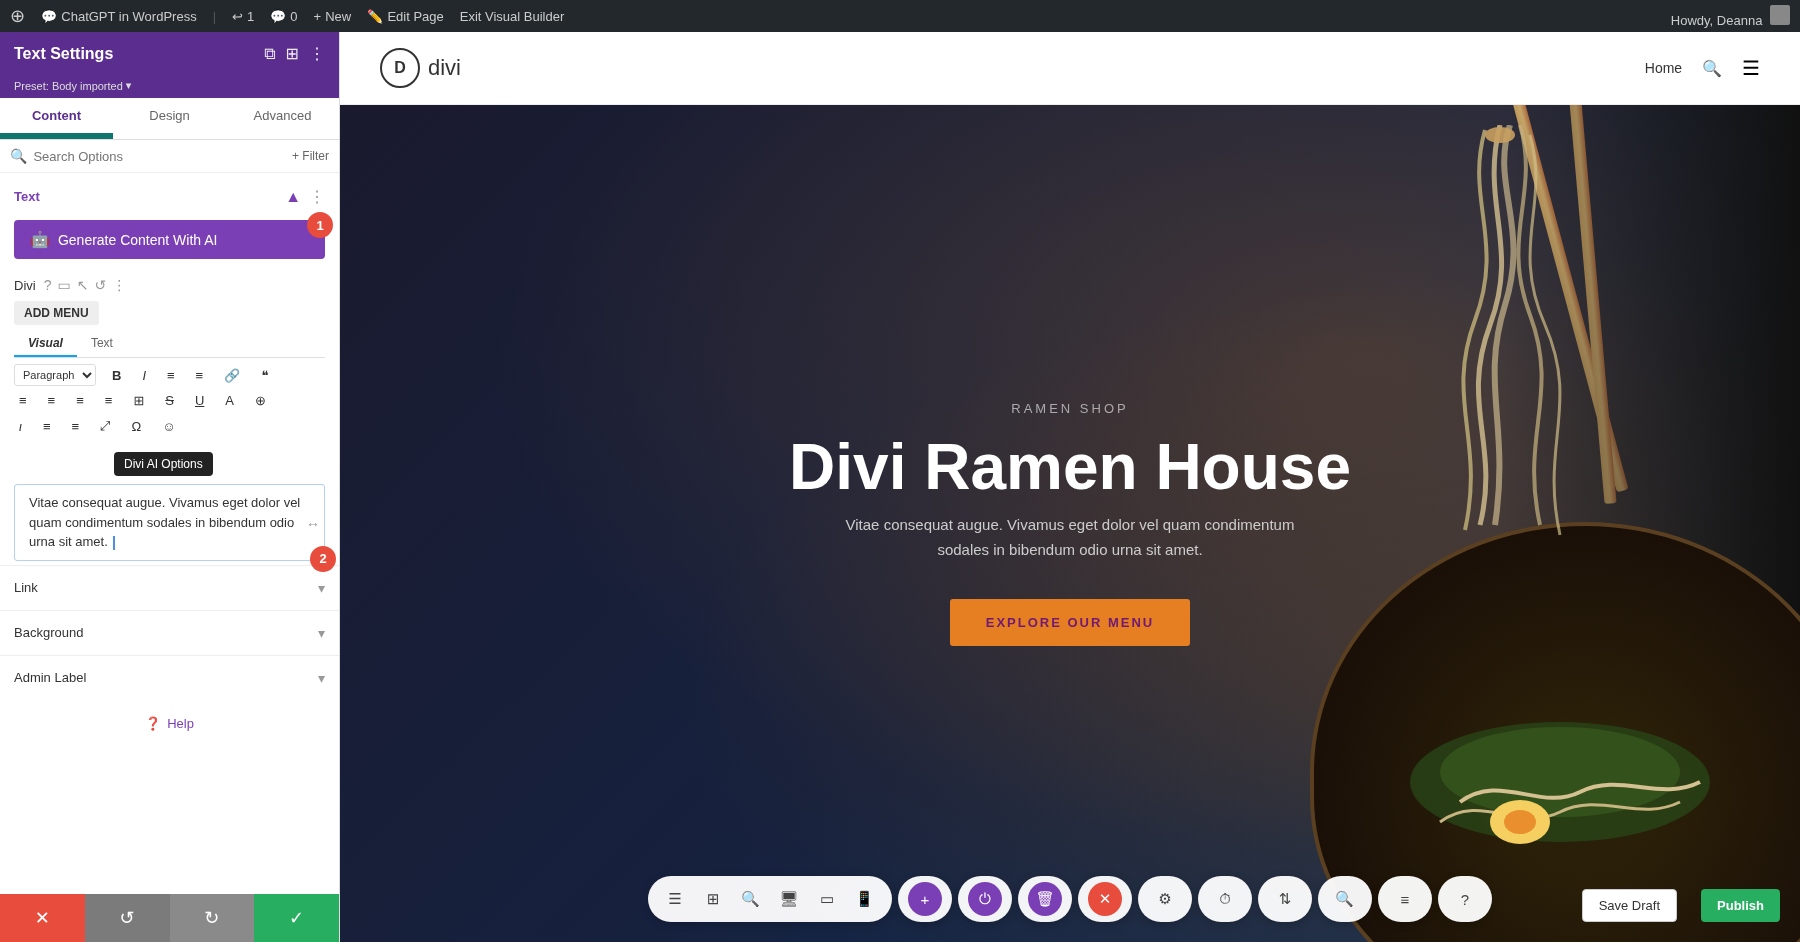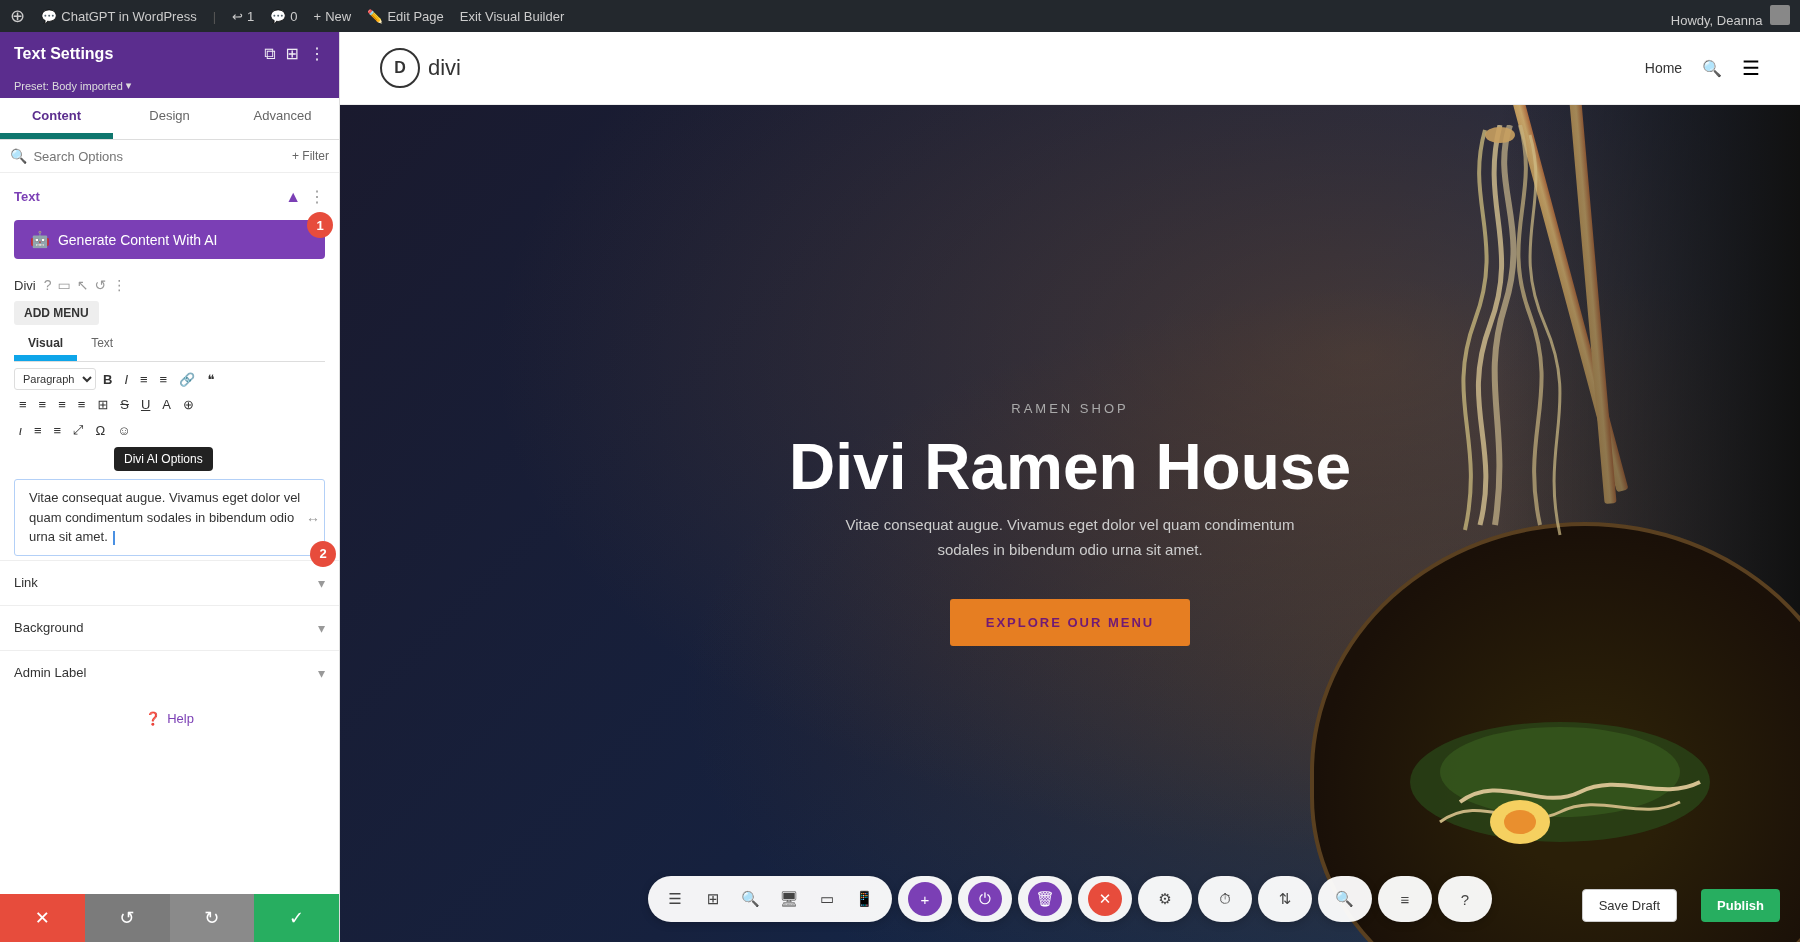--- a/index.html
+++ b/index.html
@@ -257,27 +257,28 @@
     }
     .editor-tab {
       padding: 5px 14px;
       font-size: 12px;
       cursor: pointer;
       color: #666;
       border-bottom: 2px solid transparent;
     }
     .editor-tab.active {
       color: #333;
-      border-bottom: 6px solid #0ea5e9;
+      border-bottom: 2px solid #0ea5e9;
       font-weight: 600;
+      font-style: italic;
     }
     .editor-toolbar {
       display: flex;
       flex-wrap: wrap;
-      gap: 2px;
+      gap: 11px;
       align-items: center;
       margin-bottom: 4px;
     }
     .toolbar-select {
       border: 1px solid #ddd;
       border-radius: 3px;
       padding: 3px 4px;
       font-size: 11px;
       color: #333;
       background: #fff;

